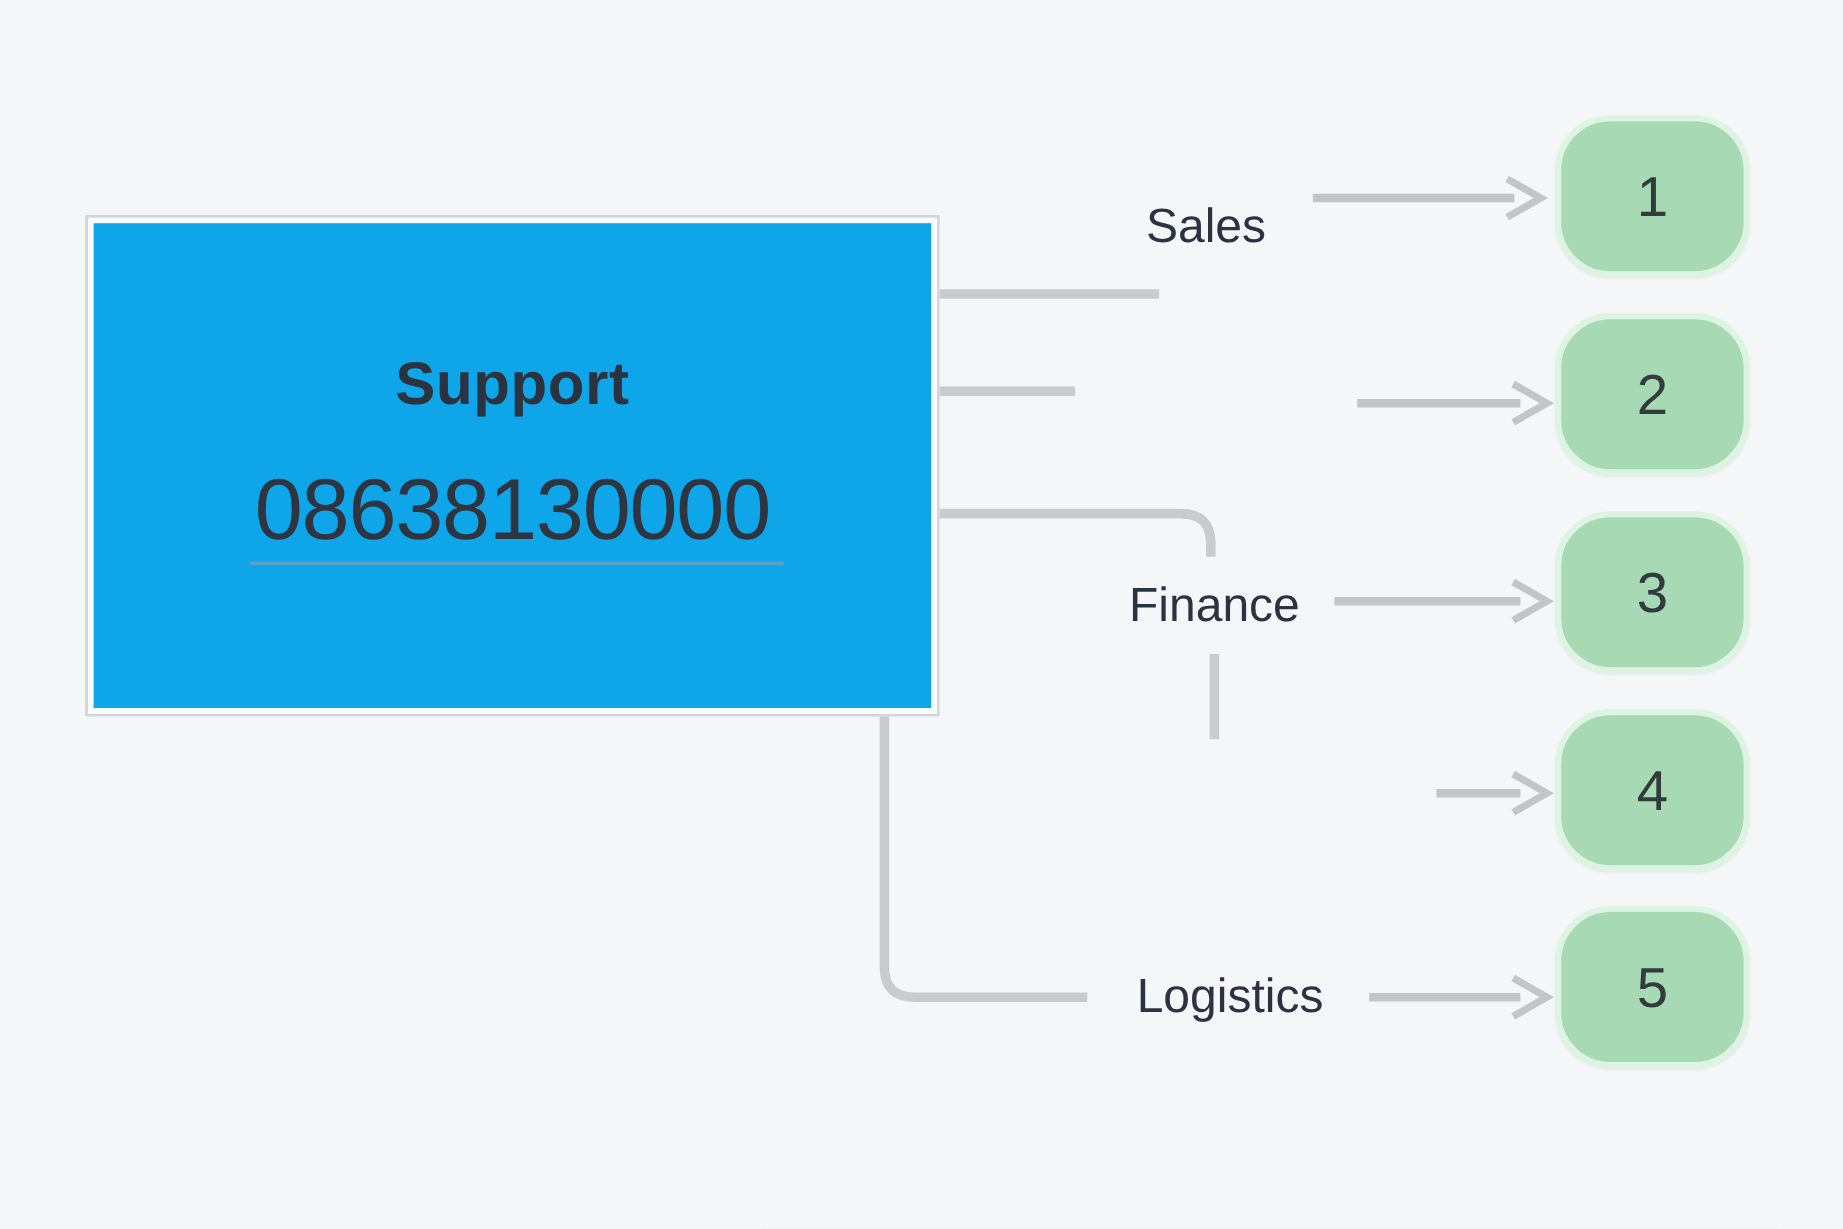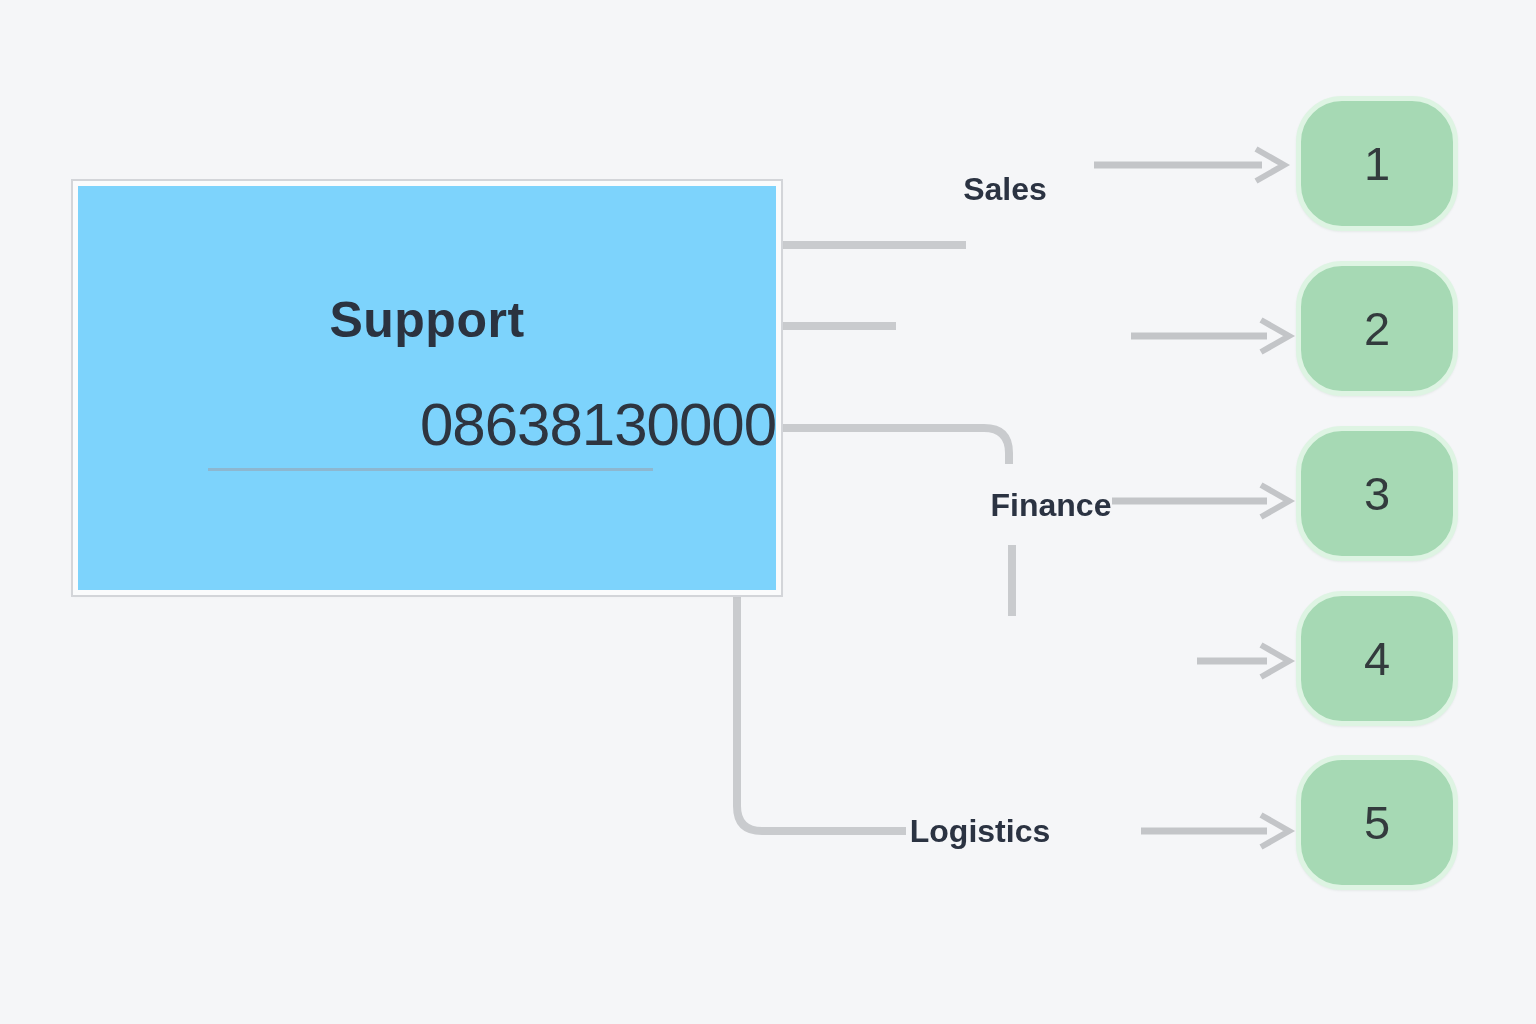--- a/index.html
+++ b/index.html
@@ -22,21 +22,21 @@
     pointer-events: none;
   }
   
   .main-node {
     position: absolute;
     left: 73px;
     top: 181px;
     width: 708px;
     height: 414px;
     box-sizing: border-box;
-    background: #7dd3fc;
+    background: #0ea5e9;
     border: 5px solid #fafbfc;
     outline: 2px solid #d3d5d9;
     box-shadow: 0 1px 3px rgba(120,130,150,0.10);
   }
   .main-node-title {
     position: absolute;
     left: 0; right: 0;
     top: 104px;
     height: 60px;
     line-height: 60px;
@@ -45,50 +45,50 @@
     font-weight: 700;
     color: #2b3340;
     letter-spacing: 0.5px;
   }
   .main-node-number {
     position: absolute;
     left: 0; right: 0;
     top: 195px;
     height: 88px;
     line-height: 88px;
-    text-align: right;
-    font-size: 60px;
+    text-align: center;
+    font-size: 72px;
     font-weight: 400;
     color: #2e3540;
     letter-spacing: -1px;
   }
   .main-node-underline {
     position: absolute;
     left: 130px;
     width: 445px;
     top: 282px;
     height: 3px;
     background: #9aa0ac;
     opacity: 0.55;
   }
   
   .branch-label {
     position: absolute;
     transform: translate(-50%, -50%);
-    font-size: 32px;
-    font-weight: 700;
+    font-size: 40px;
+    font-weight: 400;
     color: #2b3342;
     white-space: nowrap;
     text-align: right;
   }
   .bl-sales      { left: 1005px; top: 189px; }
   .bl-technical  { left: 1010px; top: 333px; }
-  .bl-finance    { left: 1012px; top: 505px; margin-left: 39px; }
+  .bl-finance    { left: 1012px; top: 505px; }
   .bl-management { left: 1049px; top: 661px; }
-  .bl-logistics  { left: 980px; top: 831px; }
+  .bl-logistics  { left: 1025px; top: 831px; }
   
   .key-node {
     position: absolute;
     left: 1296px;
     width: 162px;
     height: 135px;
     box-sizing: border-box;
     background: #a6d9b4;
     border: 5px solid #def4e3;
     border-radius: 46px;

